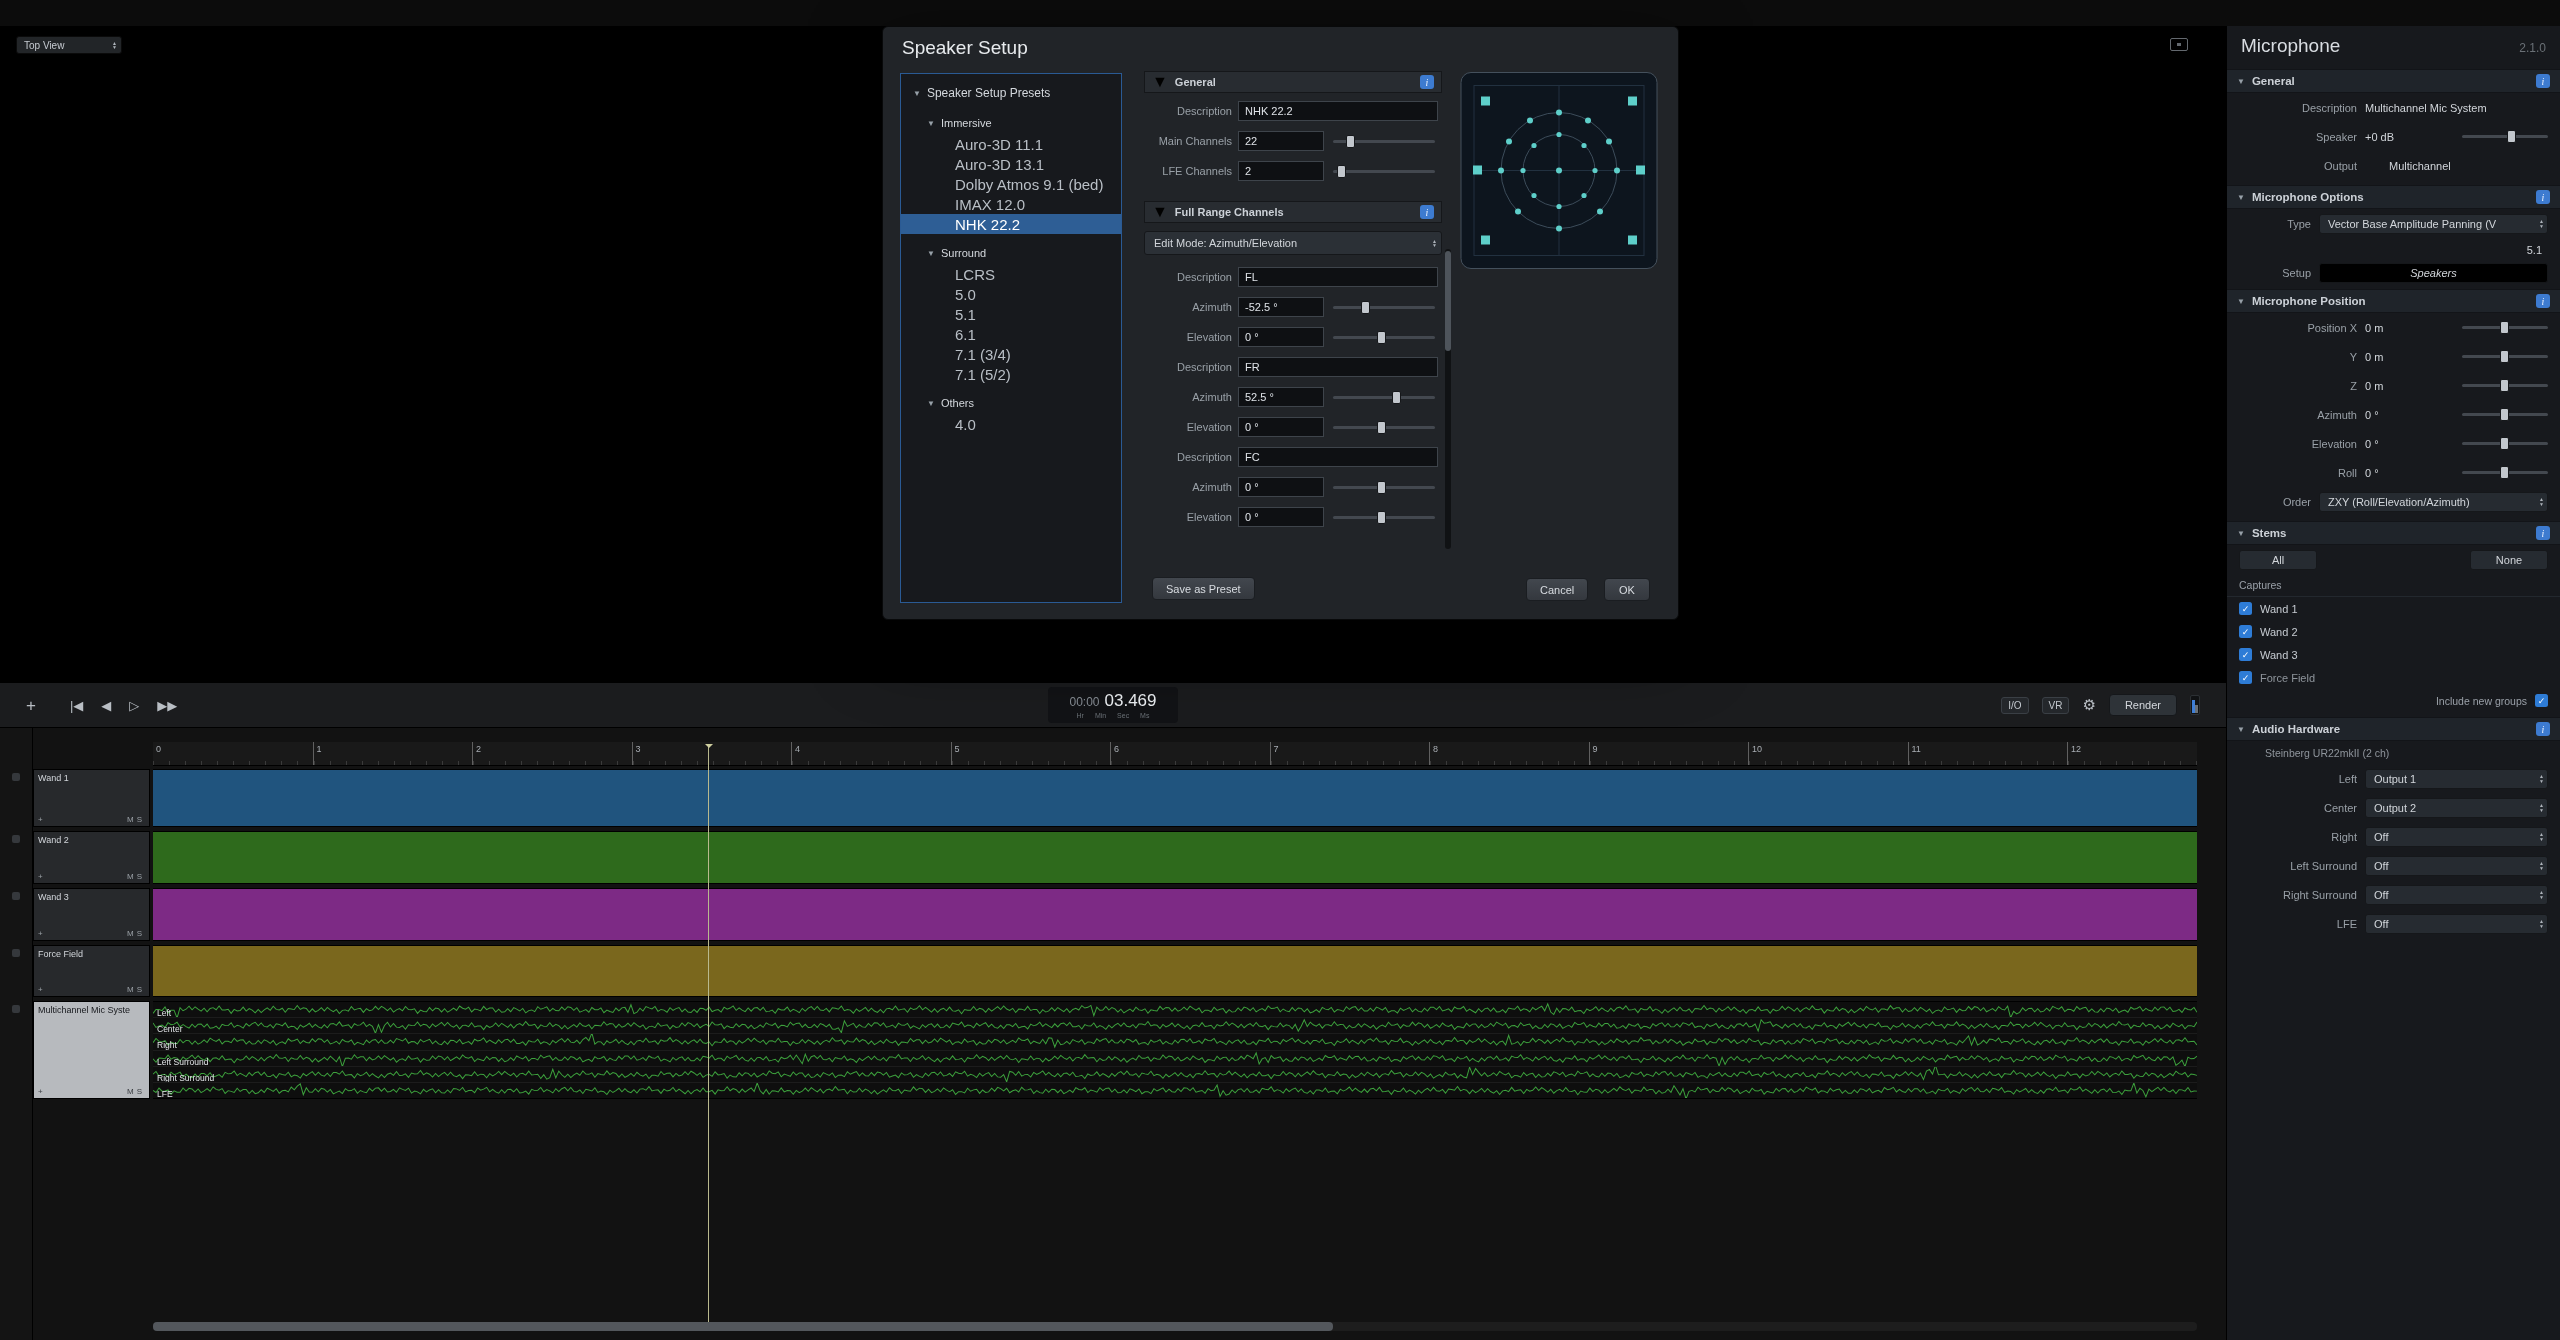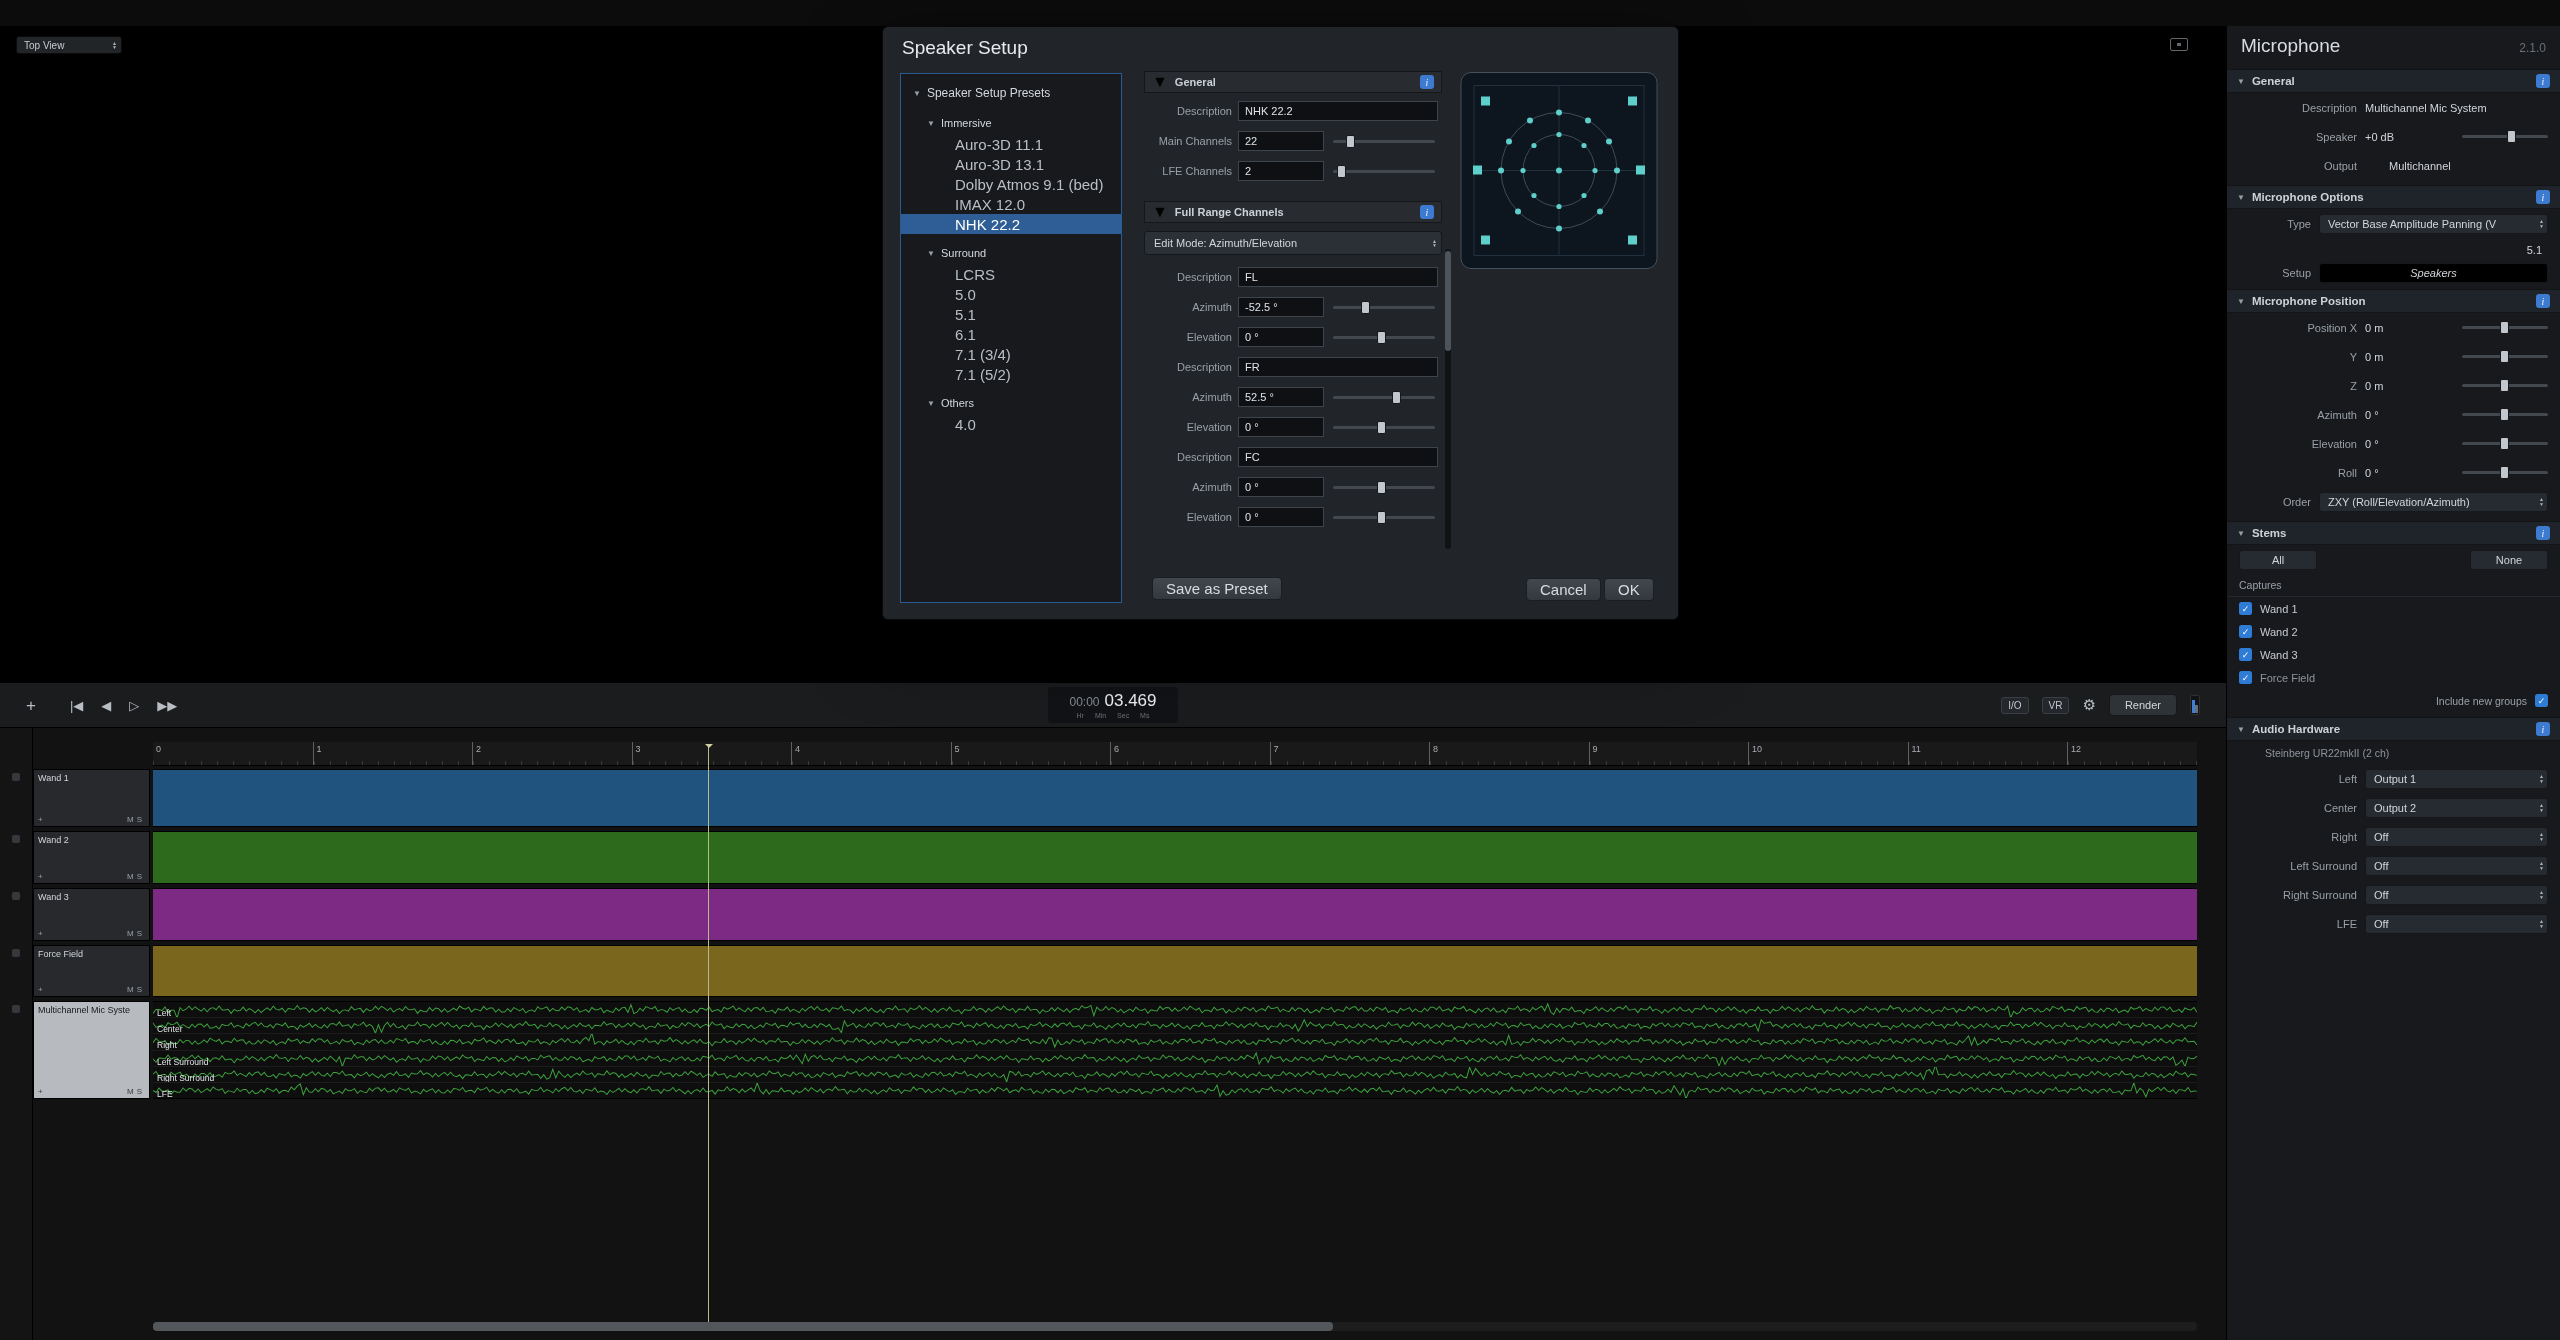--- a/index.html
+++ b/index.html
@@ -144,21 +144,21 @@
   .slider.flex { flex:1; margin:0 3px; }
   .dgap { height:10px; }
   .editmode { margin:0 0 12px 0; height:24px; display:flex; align-items:center; background:#2b3036;
     border:1px solid #15171a; border-radius:3px; padding:0 4px 0 9px; }
   .editmode .txt { flex:1; font-size:11px; color:#d2d6db; }
   .chan { margin-bottom:8px; }
   .dscroll { position:absolute; left:562px; top:222px; width:6px; height:300px; background:#101214; border-radius:3px; }
   .dthumb { position:absolute; left:0; top:2px; width:6px; height:100px; background:#4e545b; border-radius:3px; }
   .diagram { position:absolute; left:577px; top:44px; width:198px; height:199px; }
   .dbtn { position:absolute; background:linear-gradient(#42474e,#34383e); border:1px solid #1a1d21;
-    border-radius:4px; color:#d8dce1; font-size:15px; height:23px; display:flex; align-items:center;
+    border-radius:4px; color:#d8dce1; font-size:11px; height:23px; display:flex; align-items:center;
     justify-content:center; padding:0 13px; }
   .btn-save { left:269px; top:550px; }
   .btn-cancel { left:643px; top:551px; }
   .btn-ok { left:721px; top:551px; min-width:46px; }
 </style>
 </head>
 <body>
 
 <div id="root">
 

